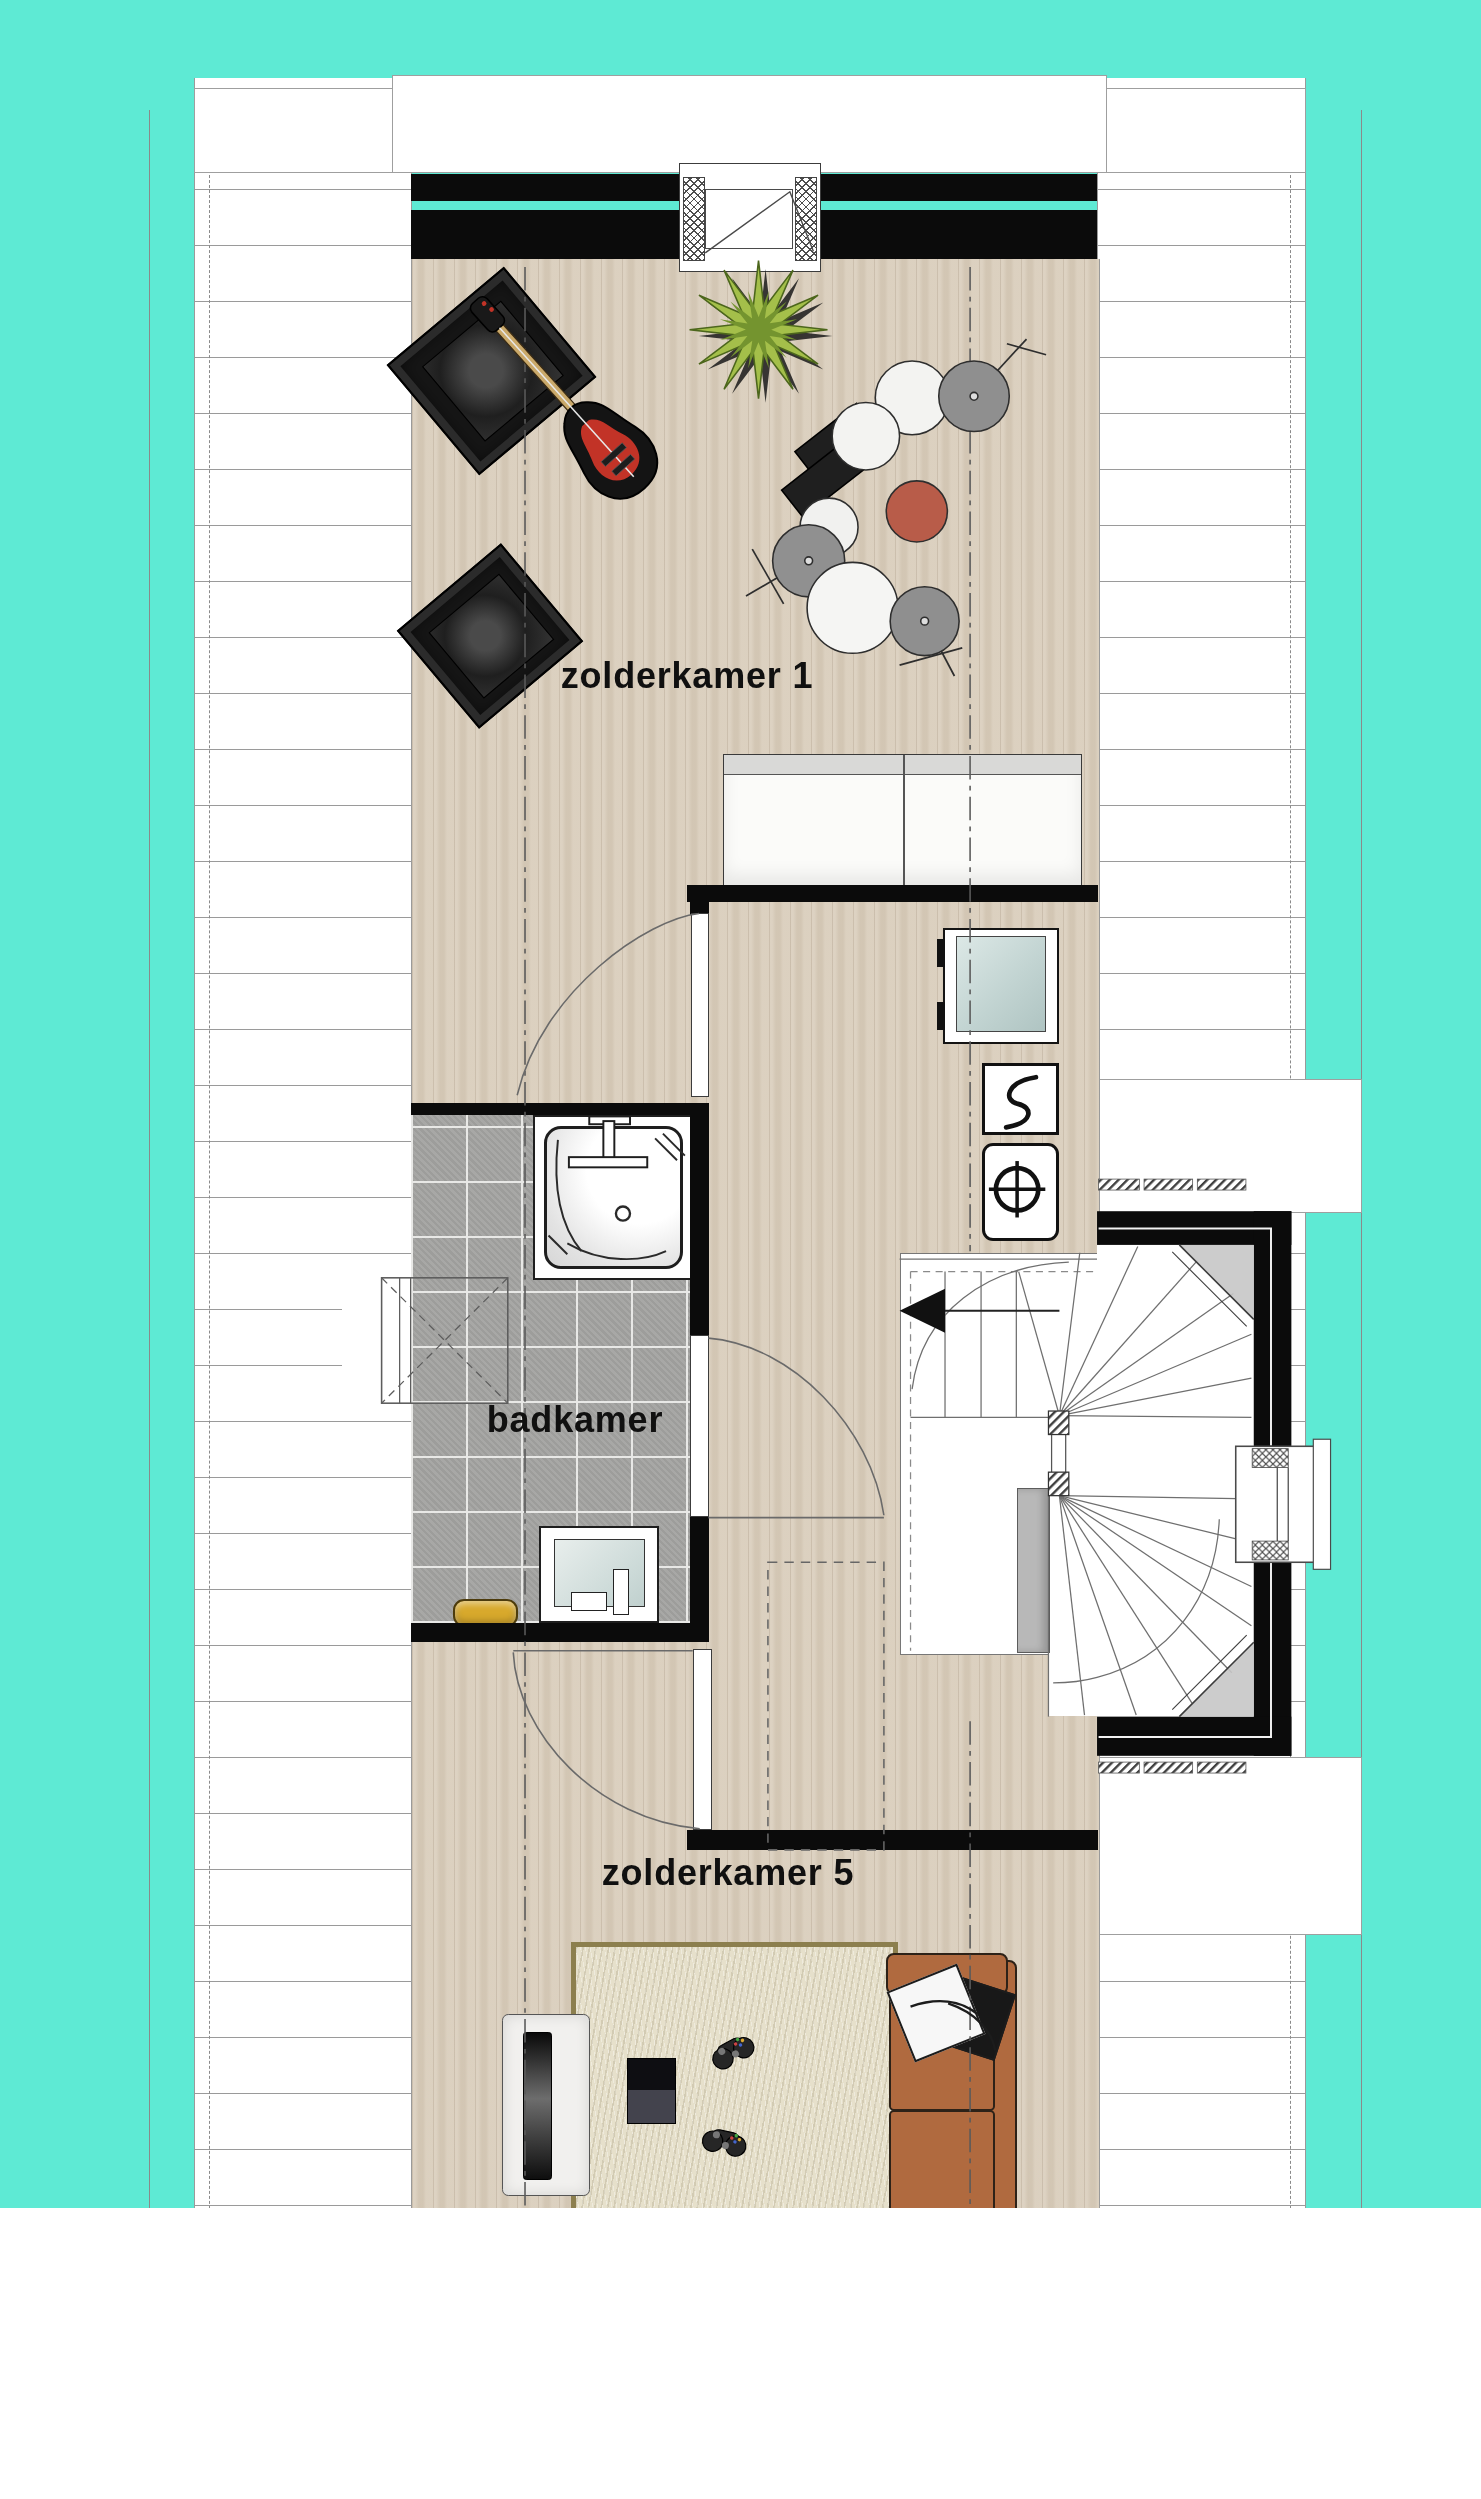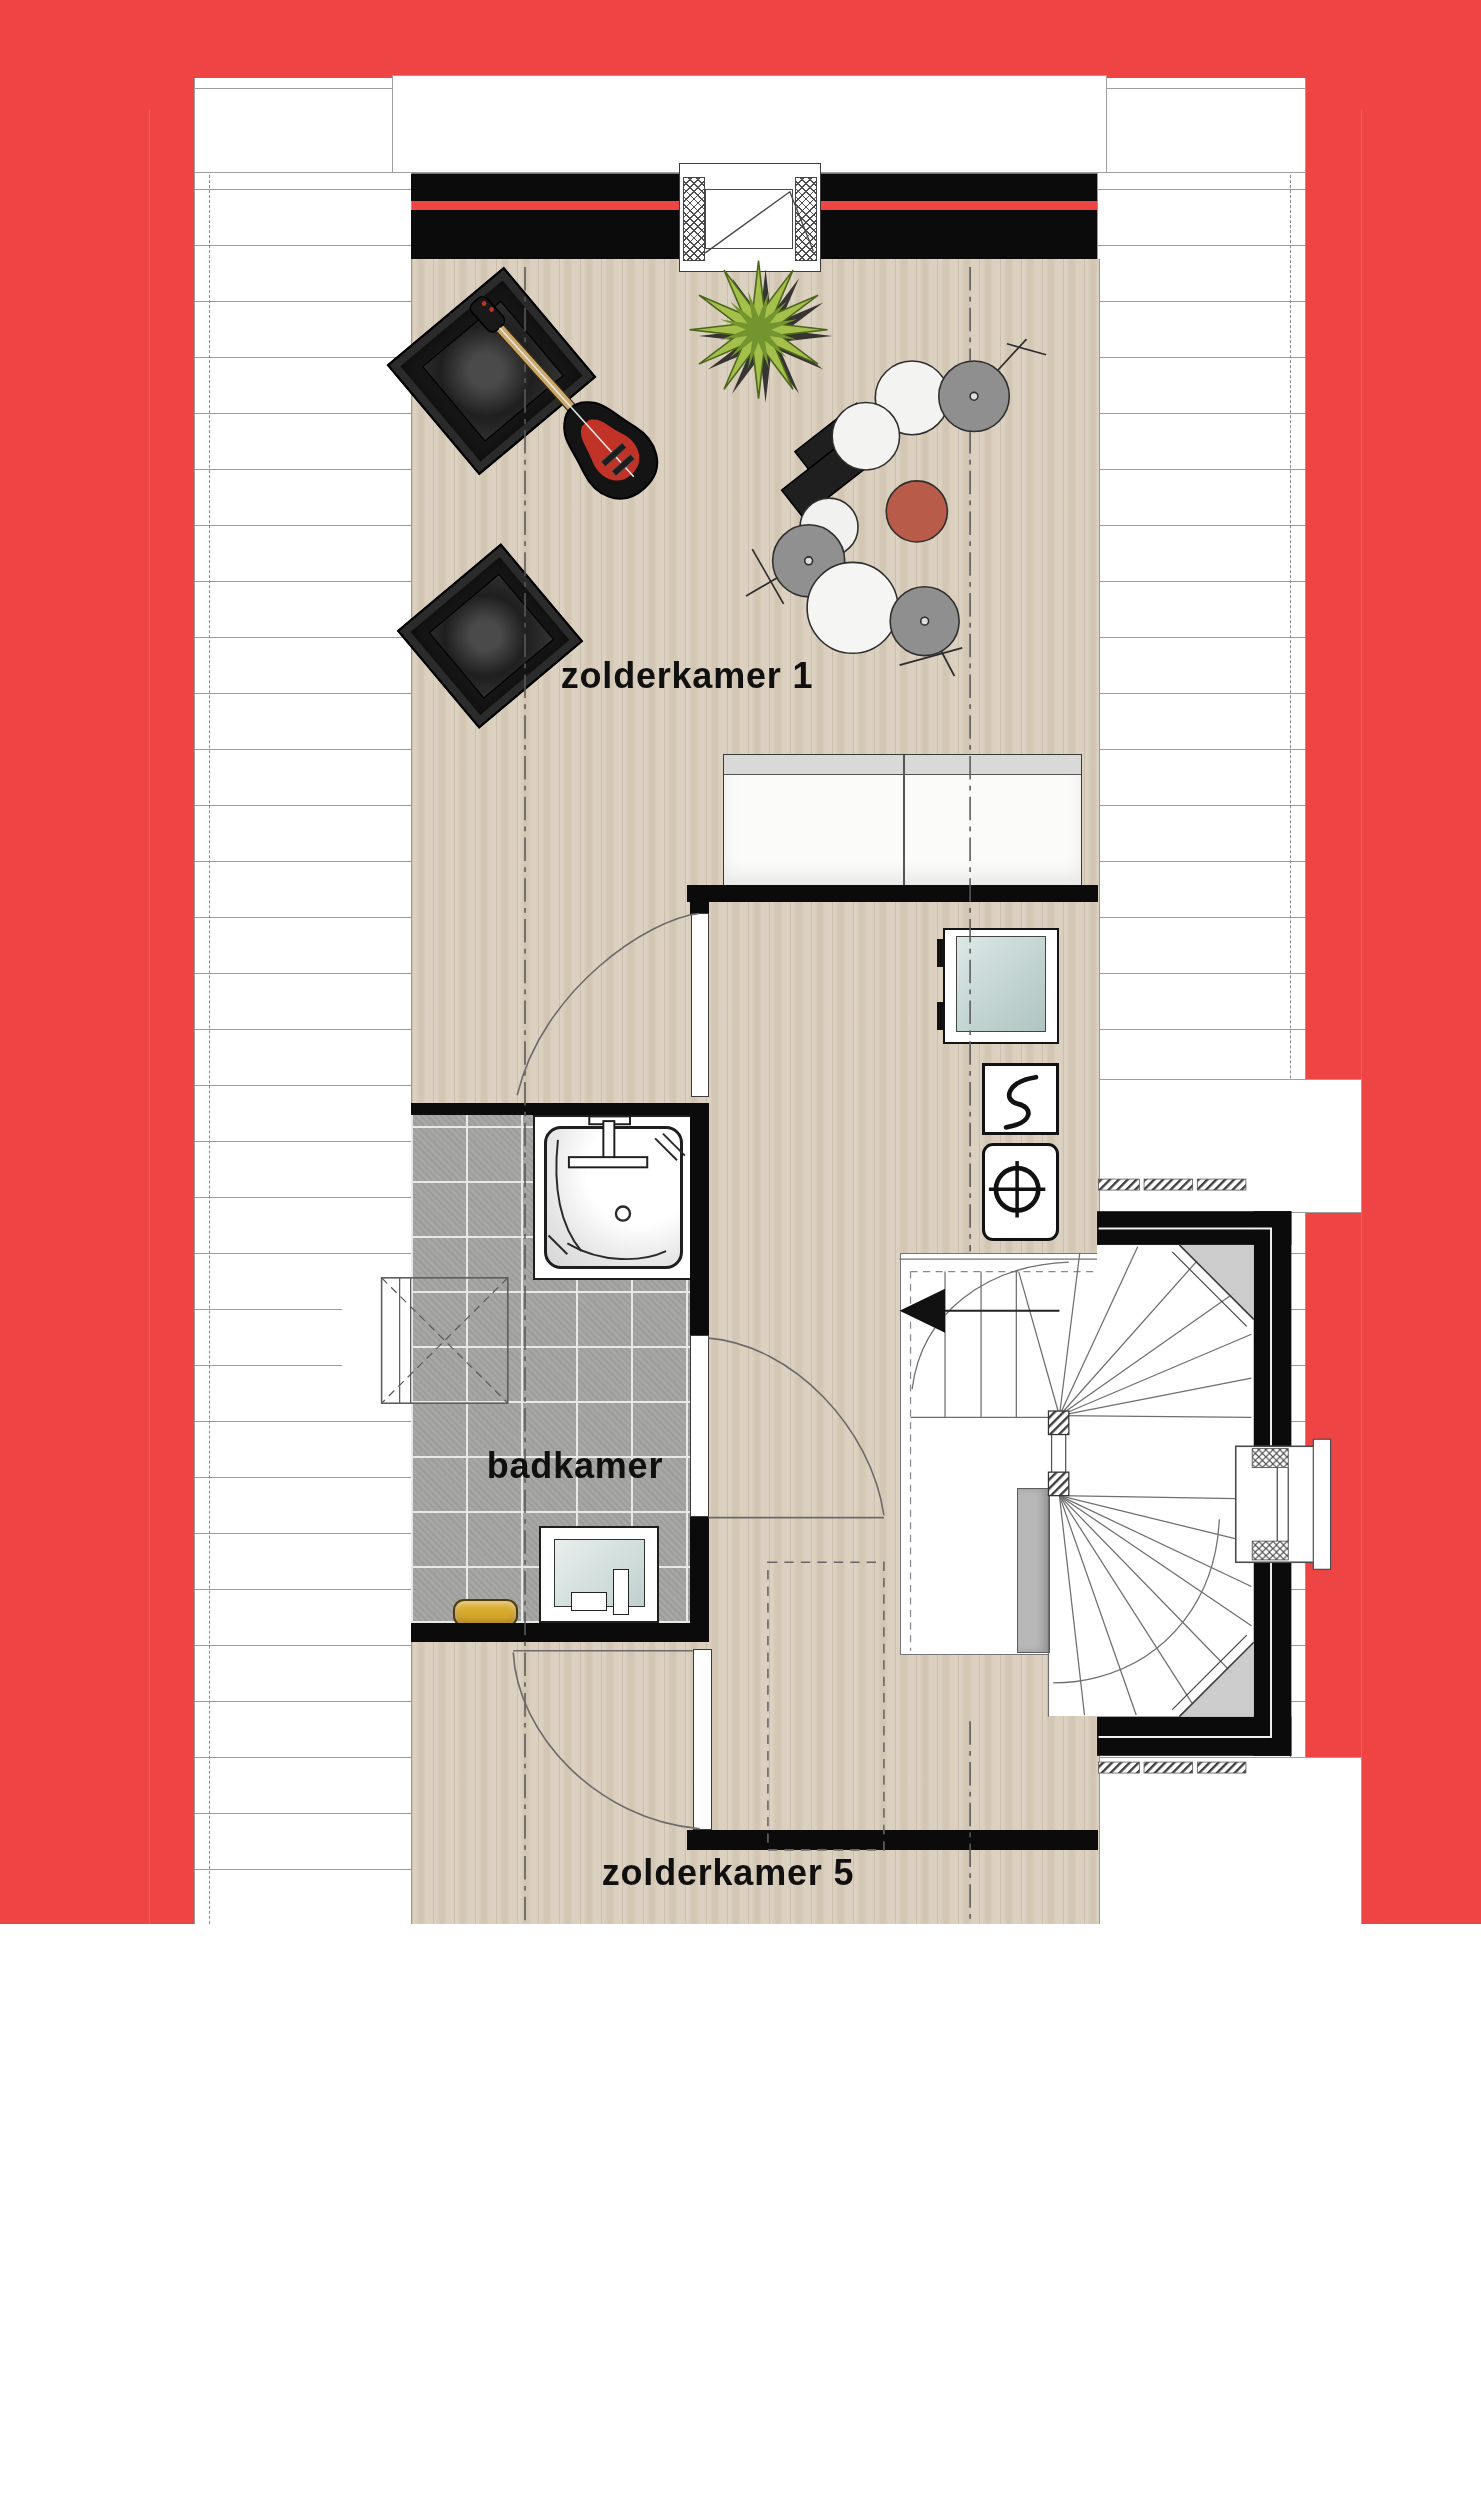--- a/index.html
+++ b/index.html
@@ -1,17 +1,17 @@
 <!DOCTYPE html>
 <html style="font-size:12.5px"><head>
 <meta charset="utf-8">
 <style>
   html,body{margin:0;padding:0;background:#ffffff;}
   body{font-family:"Liberation Sans", sans-serif;}
-  #plan{position:relative;width:1481px;height:1924px;background:#ef4444;overflow:hidden;}
+  #plan{position:relative;width:1481px;height:2208px;background:#5eead4;overflow:hidden;}
   .abs{position:absolute;}
   .wall{position:absolute;background:#0b0b0b;}
   
   .roofpanel{position:absolute;background:
       repeating-linear-gradient(180deg,#ffffff 0 55px,#9a9a9a 55px 56px);
       border-left:0.8px solid #9a9a9a;border-right:0.8px solid #9a9a9a;}
   .roofdash{position:absolute;width:0;border-left:1.6px dashed #8a8a8a;}
   .roofline{position:absolute;width:0.8px;background:#8a8a8a;}
   .overhang{position:absolute;background:#fff;border:0.8px solid #9f9f9f;}
   
@@ -384,16 +384,16 @@
         <circle cx="2" cy="6" r="4.5" fill="#777"></circle>
     </g>
 
     <g stroke="#1c1c1c" stroke-width="3" fill="none">
       <path d="M 1162,2560 C 1196,2548 1226,2552 1248,2570"></path>
       <path d="M 1210,2556 C 1246,2568 1266,2592 1270,2616"></path>
     </g>
   </svg>
 
   <div class="label" style="left:687px;top:676px;">zolderkamer 1</div>
-  <div class="label" style="left:575px;top:1420px;margin-top:46px;">badkamer</div>
+  <div class="label" style="left:575px;top:1420px;">badkamer</div>
   <div class="label" style="left:728px;top:1873px;">zolderkamer 5</div>
 </div>
 
 
 </body></html>

